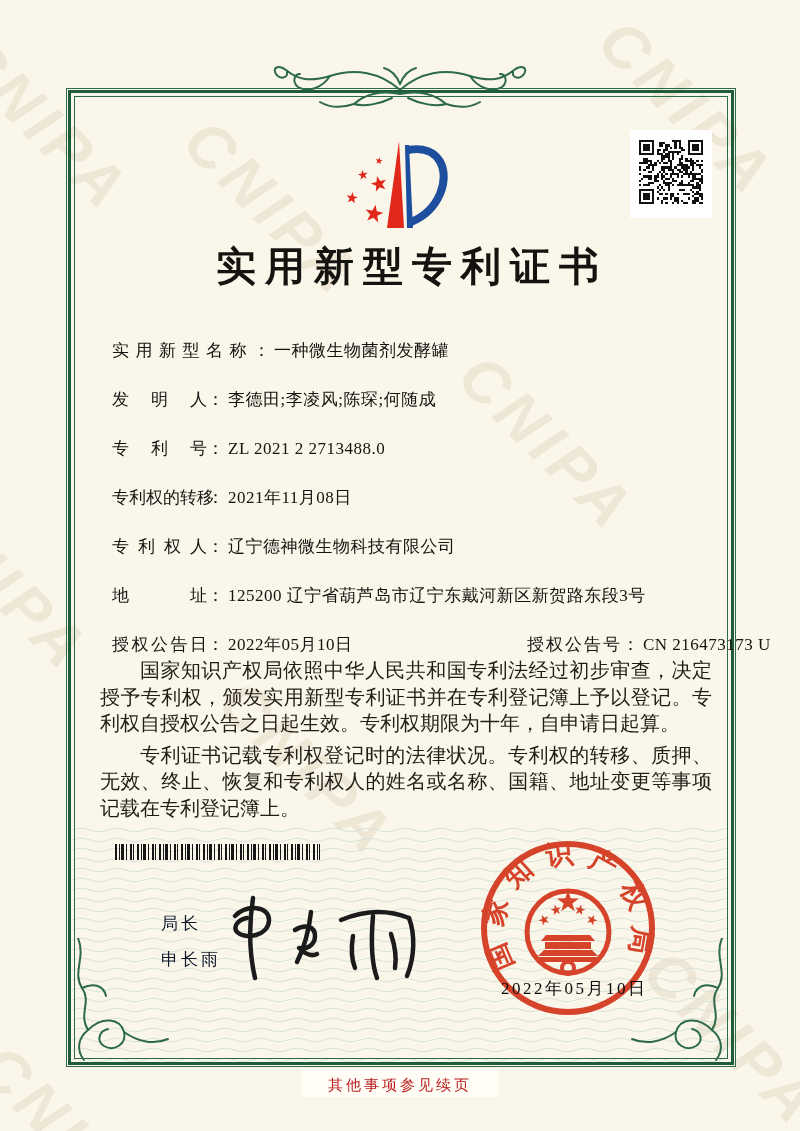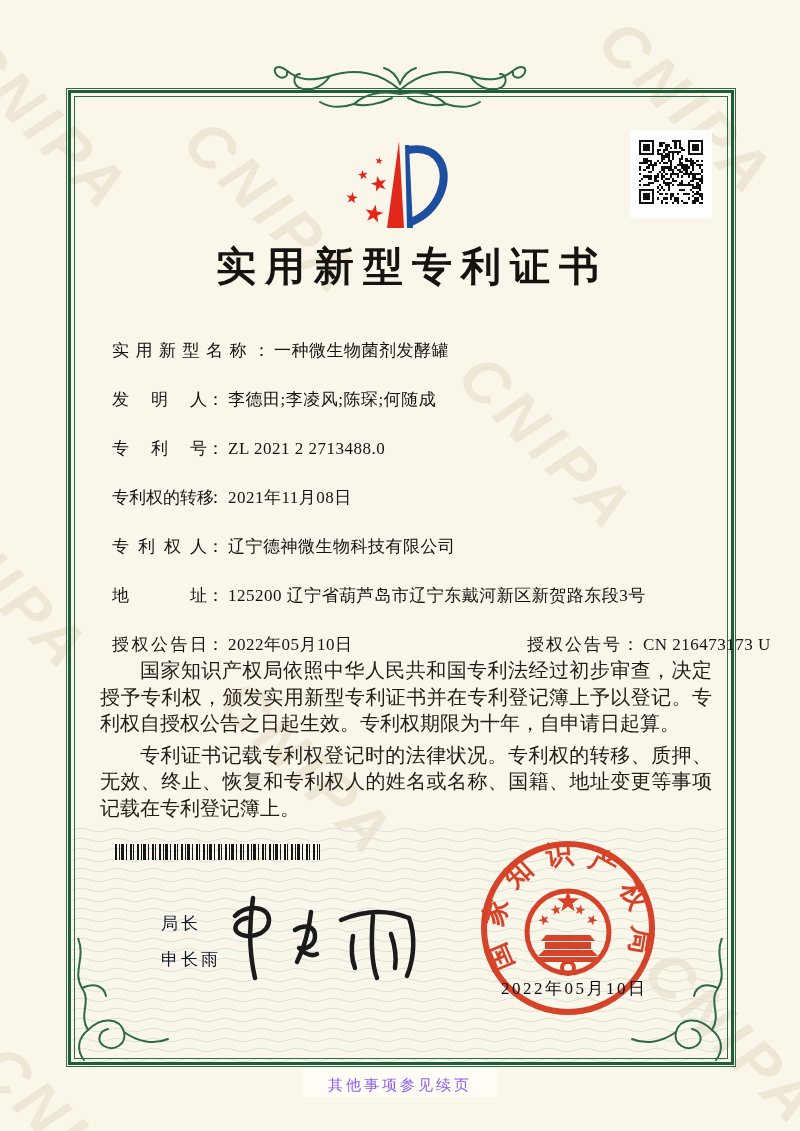--- a/index.html
+++ b/index.html
@@ -46,21 +46,21 @@
       #161616 18px 19px,rgba(0,0,0,0) 19px 22px);}
   
   .signer{position:absolute;left:113px;font-family:"Liberation Sans","DejaVu Sans",sans-serif;
           font-size:17px;letter-spacing:3px;color:#0f172a;margin-left:48px;}
   
   .sealwrap{position:absolute;left:478px;top:838px;width:180px;height:180px;opacity:0.95;}
   .sealdate{position:absolute;left:501px;top:977px;font-size:17px;letter-spacing:2.5px;color:#0d0d0d;white-space:nowrap;}
   
   .pagenum{position:absolute;left:0;right:0;top:1032px;text-align:center;font-size:14px;letter-spacing:2px;}
   .contpatch{position:absolute;left:302px;top:1069px;width:196px;height:28px;background:#fffdf6;}
-  .contnote{position:absolute;left:0;right:0;top:1076px;text-align:center;font-size:15px;letter-spacing:3px;color:#8b5cf6;}
+  .contnote{position:absolute;left:0;right:0;top:1076px;text-align:center;font-size:15px;letter-spacing:3px;color:#b91c1c;}
 </style>
 </head>
 <body>
 
 <div id="page">
 
   <svg width="0" height="0" style="position:absolute" aria-hidden="true">
     <defs>
       <path id="star5" d="M0,-10 L2.35,-3.24 L9.51,-3.09 L3.8,1.24 L5.88,8.09 L0,4 L-5.88,8.09 L-3.8,1.24 L-9.51,-3.09 L-2.35,-3.24 Z"></path>
     </defs>

